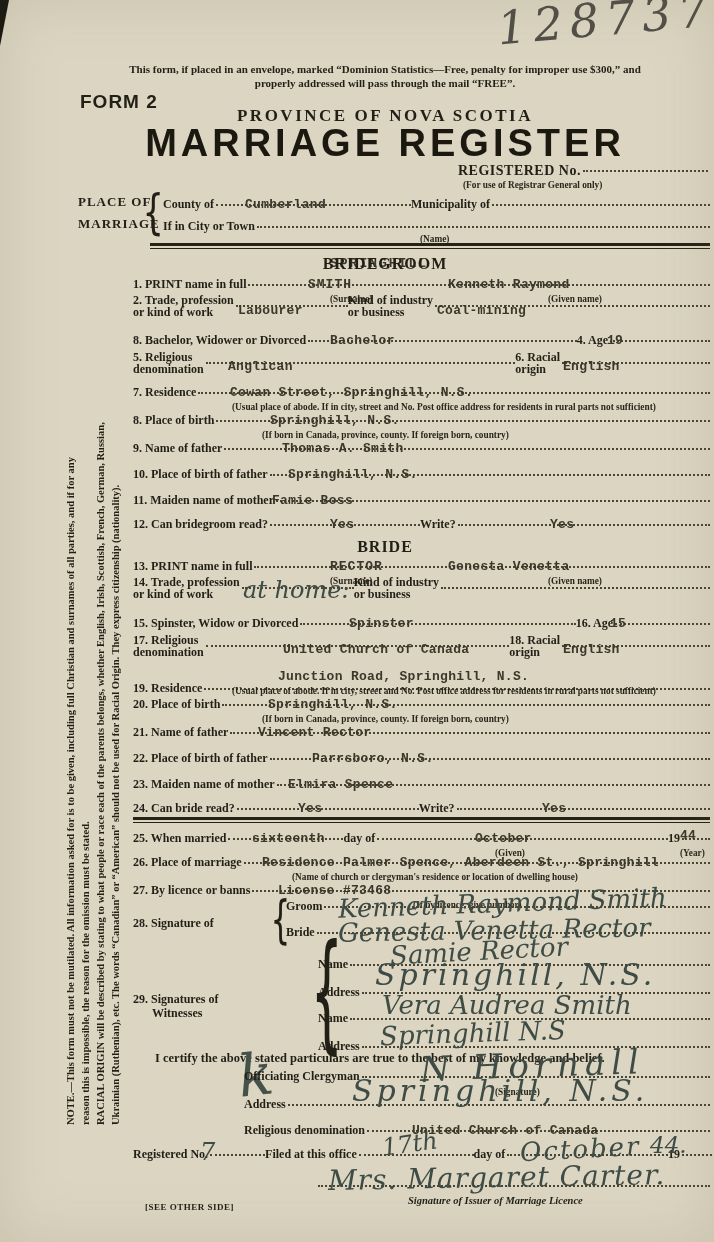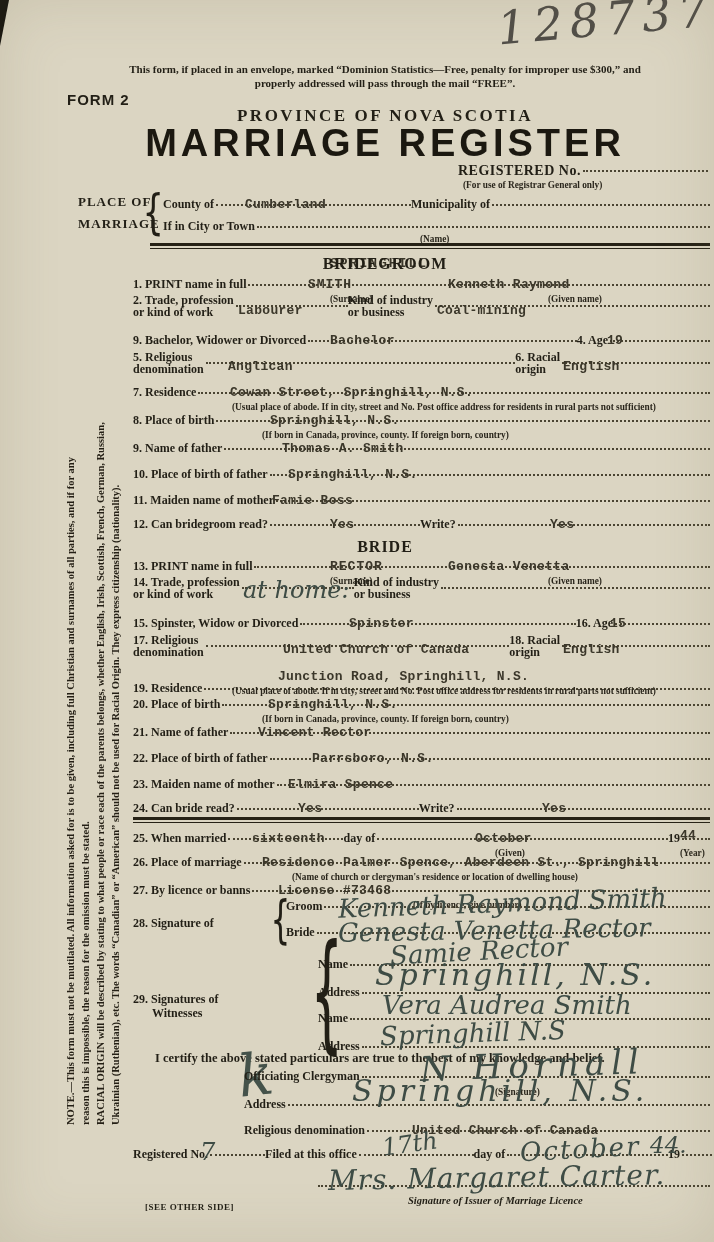--- a/index.html
+++ b/index.html
@@ -31,21 +31,21 @@
 <body>
 
 <div class="page">
 
   <div class="corner"></div>
 
   <div class="hv" style="left:497px;top:-4px;font-size:46px;letter-spacing:7px;color:#514e48;transform:rotate(-5deg);">128737</div>
 
   <div class="ctr" style="top:63px;font-size:11px;font-weight:bold;">This form, if placed in an envelope, marked “Dominion Statistics—Free, penalty for improper use $300,” and</div>
   <div class="ctr" style="top:77px;font-size:11px;font-weight:bold;">properly addressed will pass through the mail “FREE”.</div>
-  <div style="position:absolute;left:67px;top:91px;font-family:'Liberation Sans',sans-serif;font-weight:bold;font-size:15px;letter-spacing:1px;">FORM 2</div>
+  <div style="position:absolute;left:80px;top:91px;font-family:'Liberation Sans',sans-serif;font-weight:bold;font-size:19px;letter-spacing:1px;">FORM 2</div>
 
   <div class="ctr" style="top:106px;font-size:17px;font-weight:bold;letter-spacing:2.5px;">PROVINCE OF NOVA SCOTIA</div>
   <div class="ctr" style="top:122px;font-family:'Liberation Sans',sans-serif;font-weight:bold;font-size:38px;letter-spacing:4px;color:#1b1810;">MARRIAGE REGISTER</div>
 
   <div class="row" style="left:458px;top:162px;width:250px;">
     <span class="lbl" style="font-size:14px;letter-spacing:.5px;">REGISTERED No.</span>
     <span class="dots"></span>
   </div>
   <div class="cap" style="left:463px;top:180px;">(For use of Registrar General only)</div>
 
@@ -89,21 +89,21 @@
     <span class="lbl2">
       <span>Kind of industry</span>
       <span>or business</span>
     </span>
     <span class="dots"></span>
   </div>
   <div class="tv" style="left:238px;top:303px;">Labourer</div>
   <div class="tv" style="left:437px;top:303px;">Coal-mining</div>
 
   <div class="row" style="left:133px;top:332px;width:577px;">
-    <span class="lbl">9. Bachelor, Widower or Divorced</span>
+    <span class="lbl">8. Bachelor, Widower or Divorced</span>
     <span class="dots"></span>
     <span class="lbl">4. Age</span>
     <span class="dots" style="flex:0 0 100px;"></span>
   </div>
   <div class="tv" style="left:330px;top:333px;">Bachelor</div>
   <div class="tv" style="left:607px;top:333px;">19</div>
 
   <div class="row h2" style="left:133px;top:349px;width:577px;">
     <span class="lbl2">
       <span>5. Religious</span>

